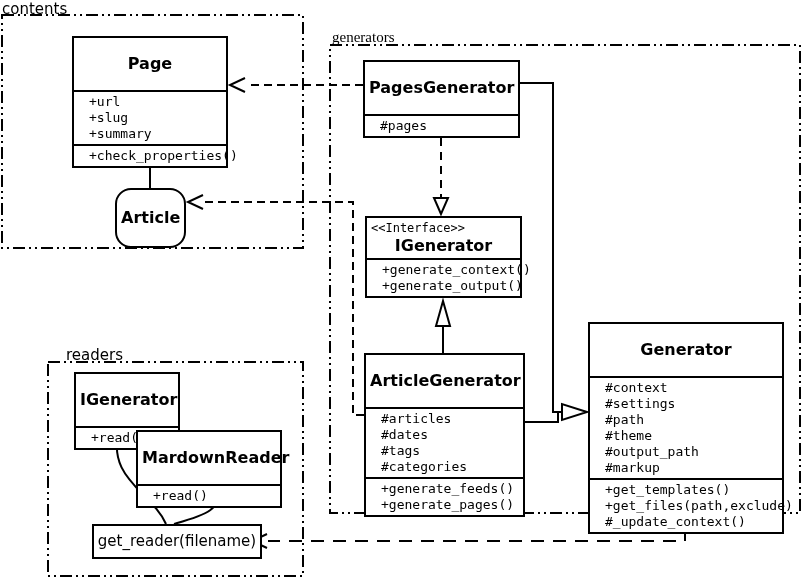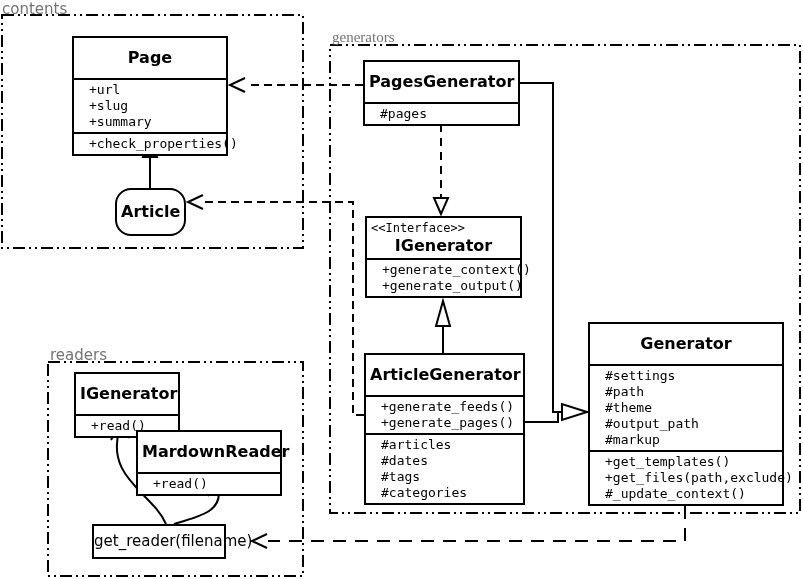--- a/index.html
+++ b/index.html
@@ -6,31 +6,31 @@
   #stage {
     position:relative; width:803px; height:579px;
     background:#ffffff; overflow:hidden;
     font-family:"DejaVu Sans", sans-serif;
     color:#000;
   }
   #rel-layer { position:absolute; left:0; top:0; z-index:1; }
 
   .pkg-label {
     position:absolute; z-index:2;
-    font:15px "DejaVu Sans", sans-serif; color:#737373;
+    font:15px "DejaVu Sans", sans-serif; color:#000000;
     white-space:nowrap;
   }
 
   .uml-class {
     position:absolute; z-index:3;
     background:#ffffff; border:2px solid #000;
     box-sizing:border-box;
   }
   .uml-title {
-    text-align:center; padding:10px 4px;
+    text-align:center; padding:16px 4px;
     font:bold 16px "DejaVu Sans", sans-serif;
     line-height:20px; white-space:nowrap;
   }
   .uml-stereo {
     font:12px "DejaVu Sans Mono", monospace;
     line-height:15px; white-space:nowrap;
   }
   .uml-comp { border-top:2px solid #000; padding:2px 0; }
   .uml-line {
     font:13px "DejaVu Sans Mono", monospace;
@@ -107,21 +107,21 @@
     </g>
 
     <g>
       <path d="M 174,524 C 202,516 226,510 217,484" fill="none" stroke="#000" stroke-width="2"></path>
       <path d="M 208,496 L 217,481 L 226,494" fill="none" stroke="#000" stroke-width="2"></path>
     </g>
   </svg>
 
   <div class="pkg-label" style="left:2px; top:0px;">contents</div>
   <div class="pkg-label" style="left:332px; top:29px;font-family:Liberation Serif, serif;">generators</div>
-  <div class="pkg-label" style="left:50px; top:346px;text-align:center;">readers</div>
+  <div class="pkg-label" style="left:66px; top:346px;text-align:center;">readers</div>
 
   <div class="uml-class" style="left:72px; top:36px; width:156px;">
     <div class="uml-title">Page</div>
     <div class="uml-comp">
       <div class="uml-line">+url</div>
       <div class="uml-line">+slug</div>
       <div class="uml-line">+summary</div>
     </div>
     <div class="uml-comp">
       <div class="uml-line">+check_properties()</div>
@@ -146,34 +146,35 @@
     </div>
     <div class="uml-comp">
       <div class="uml-line">+generate_context()</div>
       <div class="uml-line">+generate_output()</div>
     </div>
   </div>
 
   <div class="uml-class" style="left:364px; top:353px; width:161px;">
     <div class="uml-title">ArticleGenerator</div>
     <div class="uml-comp">
-      <div class="uml-line">+generate_feeds()</div>
-      <div class="uml-line">+generate_pages()</div>
-    </div>
-    <div class="uml-comp">
       <div class="uml-line">#articles</div>
       <div class="uml-line">#dates</div>
       <div class="uml-line">#tags</div>
       <div class="uml-line">#categories</div>
     </div>
+    <div class="uml-comp">
+      <div class="uml-line">+generate_feeds()</div>
+      <div class="uml-line">+generate_pages()</div>
+    </div>
   </div>
 
   <div class="uml-class" style="left:588px; top:322px; width:196px;">
     <div class="uml-title">Generator</div>
     <div class="uml-comp">
+      <div class="uml-line">#context</div>
       <div class="uml-line">#settings</div>
       <div class="uml-line">#path</div>
       <div class="uml-line">#theme</div>
       <div class="uml-line">#output_path</div>
       <div class="uml-line">#markup</div>
     </div>
     <div class="uml-comp">
       <div class="uml-line">+get_templates()</div>
       <div class="uml-line">+get_files(path,exclude)</div>
       <div class="uml-line">#_update_context()</div>
@@ -187,15 +188,15 @@
     </div>
   </div>
 
   <div class="uml-class" style="left:136px; top:430px; width:146px;">
     <div class="uml-title">MardownReader</div>
     <div class="uml-comp">
       <div class="uml-line">+read()</div>
     </div>
   </div>
 
-  <div class="uml-plain" style="left:92px; top:524px; width:134px; height:35px; line-height:31px;">get_reader(filename)</div>
+  <div class="uml-plain" style="left:92px; top:524px; width:170px; height:35px; line-height:31px;">get_reader(filename)</div>
 
 </div>
 
 </body></html>

